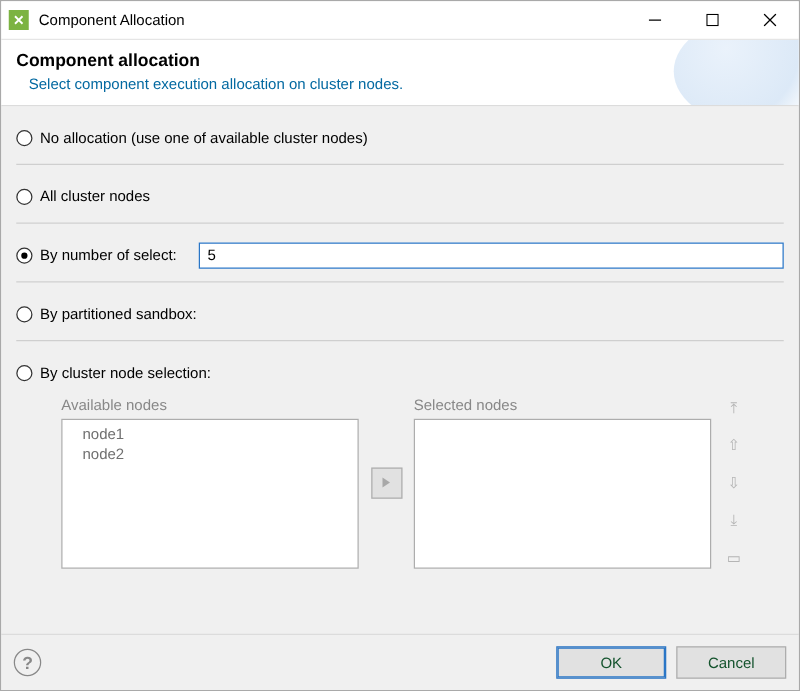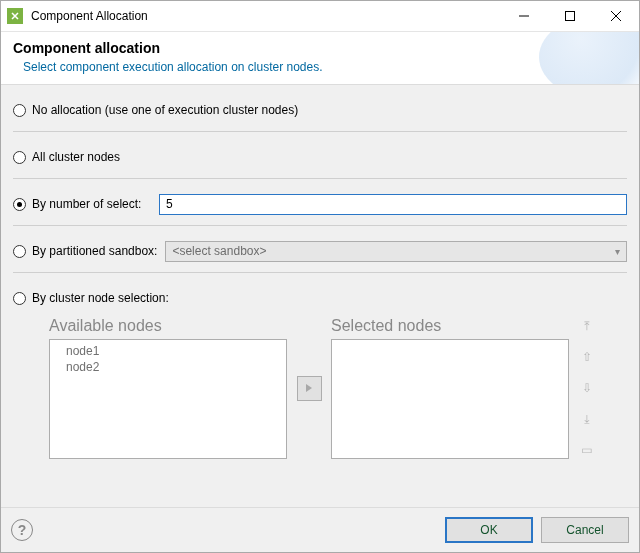--- a/index.html
+++ b/index.html
@@ -167,21 +167,21 @@
     align-items: stretch;
     margin-top: 6px;
     padding-left: 36px;
   }
   .list-col {
     display: flex;
     flex-direction: column;
     width: 238px;
   }
   .list-label {
-    font-size: 16px;
+    font-size: 12px;
     color: #888;
     margin-bottom: 4px;
   }
   .listbox {
     border: 1px solid #adadad;
     background: #fff;
     height: 120px;
     box-sizing: border-box;
     padding: 3px 6px;
     font-size: 12px;
@@ -299,21 +299,21 @@
 
   <div class="header-area">
     <div class="header-title">Component allocation</div>
     <div class="header-sub">Select component execution allocation on cluster nodes.</div>
   </div>
 
   <div class="content">
 
     <div class="option-row">
       <span class="radio"></span>
-      <span class="opt-label">No allocation (use one of execution cluster nodes)</span>
+      <span class="opt-label">No allocation (use one of available cluster nodes)</span>
     </div>
     <hr class="sep">
 
     <div class="option-row">
       <span class="radio"></span>
       <span class="opt-label">All cluster nodes</span>
     </div>
     <hr class="sep">
 
     <div class="field-row option-row">
@@ -323,24 +323,20 @@
       </span>
       <input class="workers-input" type="text" value="5" style="">
     </div>
     <hr class="sep">
 
     <div class="field-row option-row">
       <span class="label-fixed">
         <span class="radio"></span>
         <span class="opt-label">By partitioned sandbox:</span>
       </span>
-      <div class="sandbox-select">
-        <span>&lt;select sandbox&gt;</span>
-        <span class="chev">▾</span>
-      </div>
     </div>
     <hr class="sep">
 
     <div class="option-row">
       <span class="radio"></span>
       <span class="opt-label">By cluster node selection:</span>
     </div>
 
     <div class="dual-list">
       <div class="list-col">

